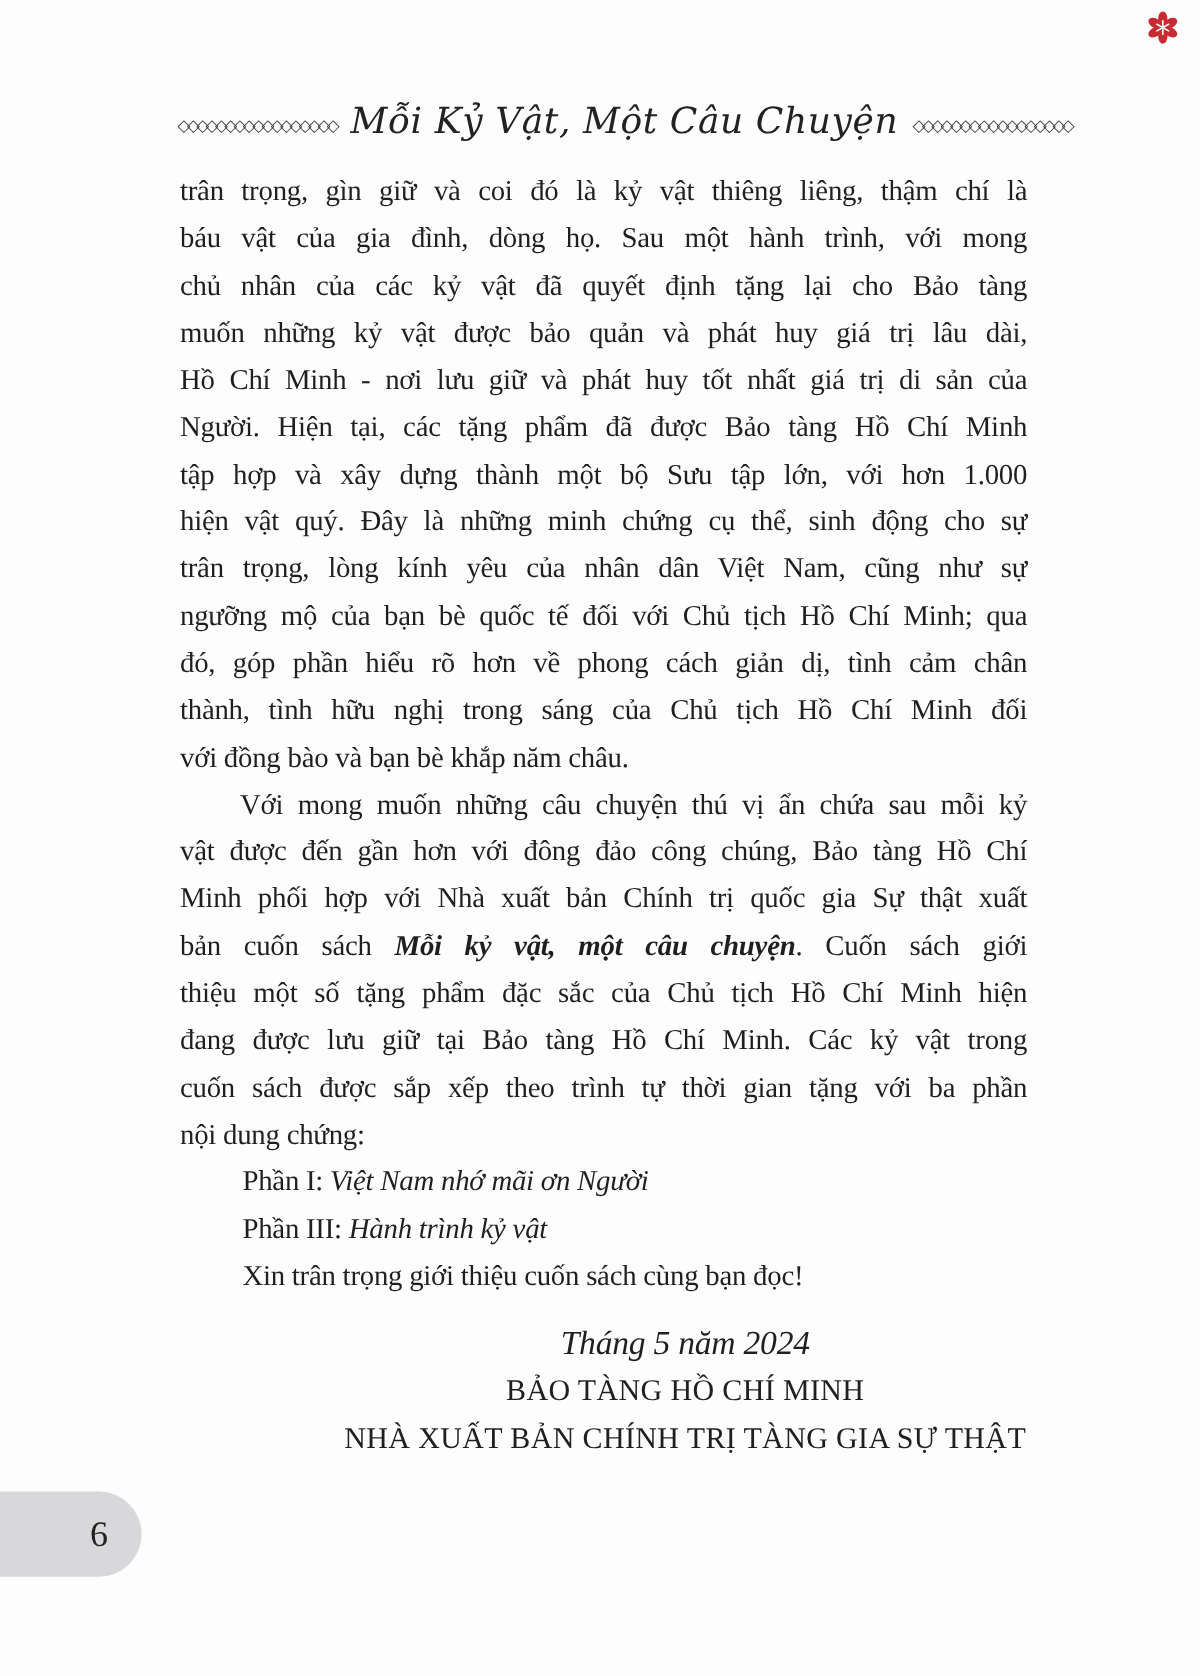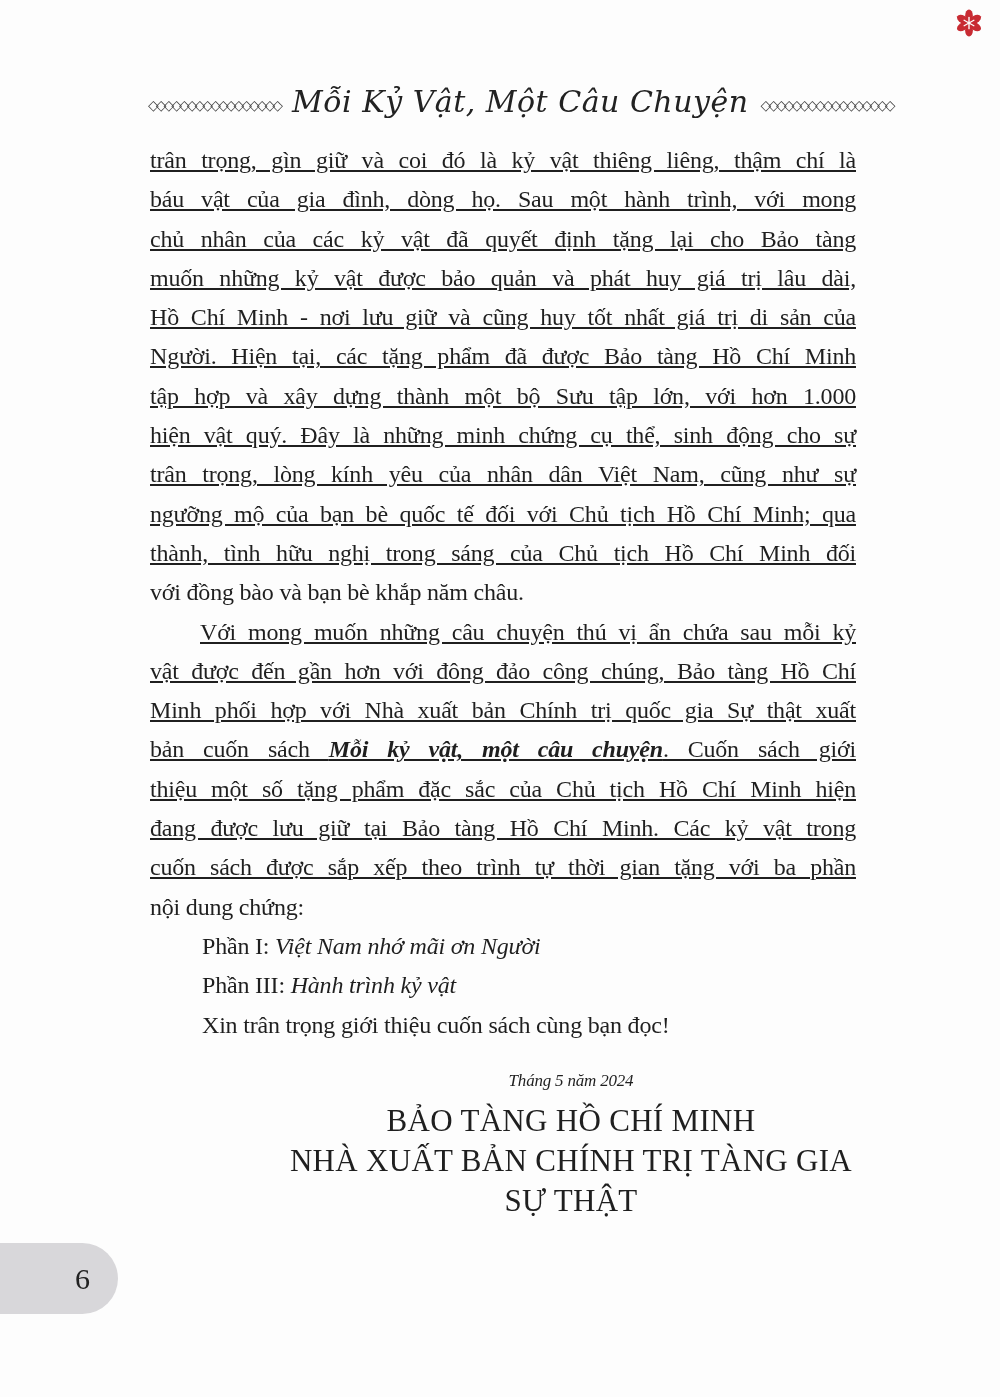--- a/index.html
+++ b/index.html
@@ -37,33 +37,33 @@
     font-size: 30px; white-space: nowrap; letter-spacing: 0.5px;
     color: #222;
   }
 
   
   .content {
     position: absolute; top: 141px; left: 150px; width: 706px;
     font-size: 24px; line-height: 39.3px; letter-spacing: -0.2px;
   }
   .line { min-height: 39.3px; }
-  .jline { text-align: justify; text-align-last: justify; text-justify: inter-word; text-decoration: underline; }
+  .jline { text-align: justify; text-align-last: justify; text-justify: inter-word; }
   .indent { text-indent: 50px; }
   .part, .closing { padding-left: 52px; }
   .part-title { font-style: italic; }
   .bold-italic { font-weight: bold; font-style: italic; }
 
   
   .signature {
     margin-top: 16px; margin-left: 136px; width: 570px;
     text-align: center; line-height: 40px;
   }
-  .sig-date { font-style: italic; font-size: 17px; }
-  .sig-org { font-size: 31px; letter-spacing: 0.3px; }
+  .sig-date { font-style: italic; font-size: 28px; }
+  .sig-org { font-size: 25px; letter-spacing: 0.3px; }
 
   
   .page-tab {
     position: absolute; left: 0; top: 1243px;
     width: 118px; height: 71px;
     background: #d8d7da;
     border-radius: 0 36px 36px 0;
     display: flex; align-items: center; justify-content: flex-end;
     padding-right: 28px; box-sizing: border-box;
     font-size: 30px; color: #222;
@@ -96,26 +96,27 @@
     <span class="ornament">◇◇◇◇◇◇◇◇◇◇◇◇◇◇◇◇◇</span>
     <span class="running-title">Mỗi Kỷ Vật, Một Câu Chuyện</span>
     <span class="ornament">◇◇◇◇◇◇◇◇◇◇◇◇◇◇◇◇◇</span>
   </div>
 
   <div class="content">
     <div class="line jline">trân trọng, gìn giữ và coi đó là kỷ vật thiêng liêng, thậm chí là</div>
     <div class="line jline">báu vật của gia đình, dòng họ. Sau một hành trình, với mong</div>
     <div class="line jline">chủ nhân của các kỷ vật đã quyết định tặng lại cho Bảo tàng</div>
     <div class="line jline">muốn những kỷ vật được bảo quản và phát huy giá trị lâu dài,</div>
-    <div class="line jline">Hồ Chí Minh - nơi lưu giữ và cũng huy tốt nhất giá trị di sản của</div>
+    <div class="line jline">Hồ Chí Minh - nơi lưu giữ và phát huy tốt nhất giá trị di sản của</div>
     <div class="line jline">Người. Hiện tại, các tặng phẩm đã được Bảo tàng Hồ Chí Minh</div>
     <div class="line jline">tập hợp và xây dựng thành một bộ Sưu tập lớn, với hơn 1.000</div>
     <div class="line jline">hiện vật quý. Đây là những minh chứng cụ thể, sinh động cho sự</div>
     <div class="line jline">trân trọng, lòng kính yêu của nhân dân Việt Nam, cũng như sự</div>
     <div class="line jline">ngưỡng mộ của bạn bè quốc tế đối với Chủ tịch Hồ Chí Minh; qua</div>
+    <div class="line jline">đó, góp phần hiểu rõ hơn về phong cách giản dị, tình cảm chân</div>
     <div class="line jline">thành, tình hữu nghị trong sáng của Chủ tịch Hồ Chí Minh đối</div>
     <div class="line">với đồng bào và bạn bè khắp năm châu.</div>
 
     <div class="line jline indent">Với mong muốn những câu chuyện thú vị ẩn chứa sau mỗi kỷ</div>
     <div class="line jline">vật được đến gần hơn với đông đảo công chúng, Bảo tàng Hồ Chí</div>
     <div class="line jline">Minh phối hợp với Nhà xuất bản Chính trị quốc gia Sự thật xuất</div>
     <div class="line jline"><span>bản cuốn sách </span><span class="bold-italic">Mỗi kỷ vật, một câu chuyện</span><span>. Cuốn sách giới</span></div>
     <div class="line jline">thiệu một số tặng phẩm đặc sắc của Chủ tịch Hồ Chí Minh hiện</div>
     <div class="line jline">đang được lưu giữ tại Bảo tàng Hồ Chí Minh. Các kỷ vật trong</div>
     <div class="line jline">cuốn sách được sắp xếp theo trình tự thời gian tặng với ba phần</div>

